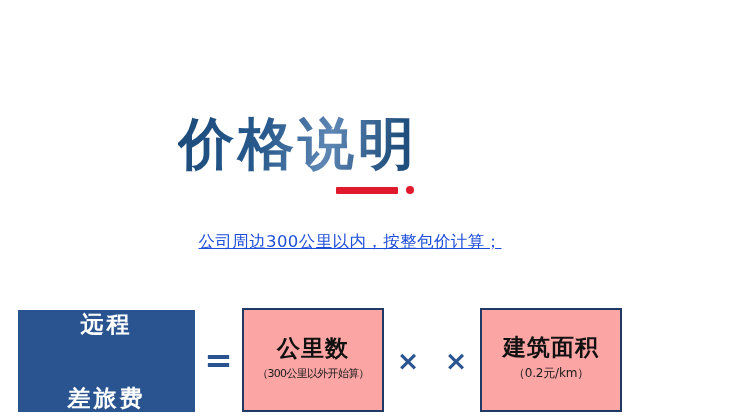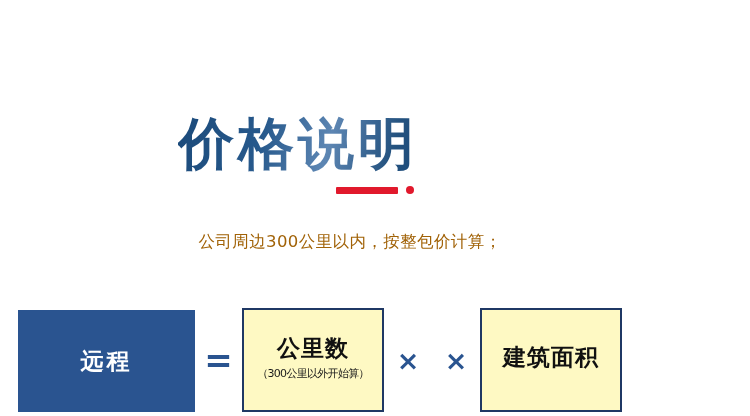--- a/index.html
+++ b/index.html
@@ -68,24 +68,25 @@
     margin-left: 8px;
   }
 
   
   .desc {
     position: absolute;
     top: 228px;
     left: 0;
     width: 700px;
     text-align: center;
-    color: #a16207;
+    color: #1d4ed8;
     font-size: 16.5px;
     line-height: 27px;
     letter-spacing: 0.4px;
+    text-decoration: underline;
   }
   .desc-line { display: block; white-space: nowrap; }
 
   
   .formula {
     position: absolute;
     left: 18px;
     top: 308px;
     width: 714px;
     height: 104px;
@@ -93,21 +94,21 @@
     align-items: stretch;
   }
 
   .fee-box {
     width: 177px;
     background: #2a5490;
     color: #ffffff;
     display: flex;
     flex-direction: column;
     align-items: center;
-    justify-content: center;
+    justify-content: space-between;
     line-height: 1.22;
     font-size: 23px;
     font-weight: bold;
     letter-spacing: 3px;
     margin-top: 2px;
   }
   .fee-box span { display: block; }
 
   .op {
     flex: 0 0 auto;
@@ -116,21 +117,21 @@
     justify-content: center;
     color: #2a5490;
     font-weight: bold;
   }
   .op-eq { width: 47px; font-size: 34px; }
   .op-x  { width: 48px; font-size: 27px; }
 
   .term-box {
     width: 142px;
     border: 2px solid #1f3864;
-    background: #fef9c3;
+    background: #fca5a5;
     display: flex;
     flex-direction: column;
     align-items: center;
     justify-content: center;
     box-sizing: border-box;
     padding-bottom: 4px;
   }
   .term-main {
     font-size: 23px;
     font-weight: bold;
@@ -162,33 +163,35 @@
   </div>
 
   <div class="desc">
     <span class="desc-line">公司周边300公里以内，按整包价计算；</span>
   </div>
 
   <div class="formula">
 
     <div class="fee-box">
       <span>远程</span>
+      <span>差旅费</span>
     </div>
 
     <div class="op op-eq">=</div>
 
     <div class="term-box">
       <div class="term-main">公里数</div>
       <div class="term-sub tight">（300公里以外开始算）</div>
     </div>
 
     <div class="op op-x">×</div>
 
 
     <div class="op op-x">×</div>
 
     <div class="term-box">
       <div class="term-main">建筑面积</div>
+      <div class="term-sub">（0.2元/km）</div>
     </div>
 
   </div>
 
 </div>
 
 </body></html>

